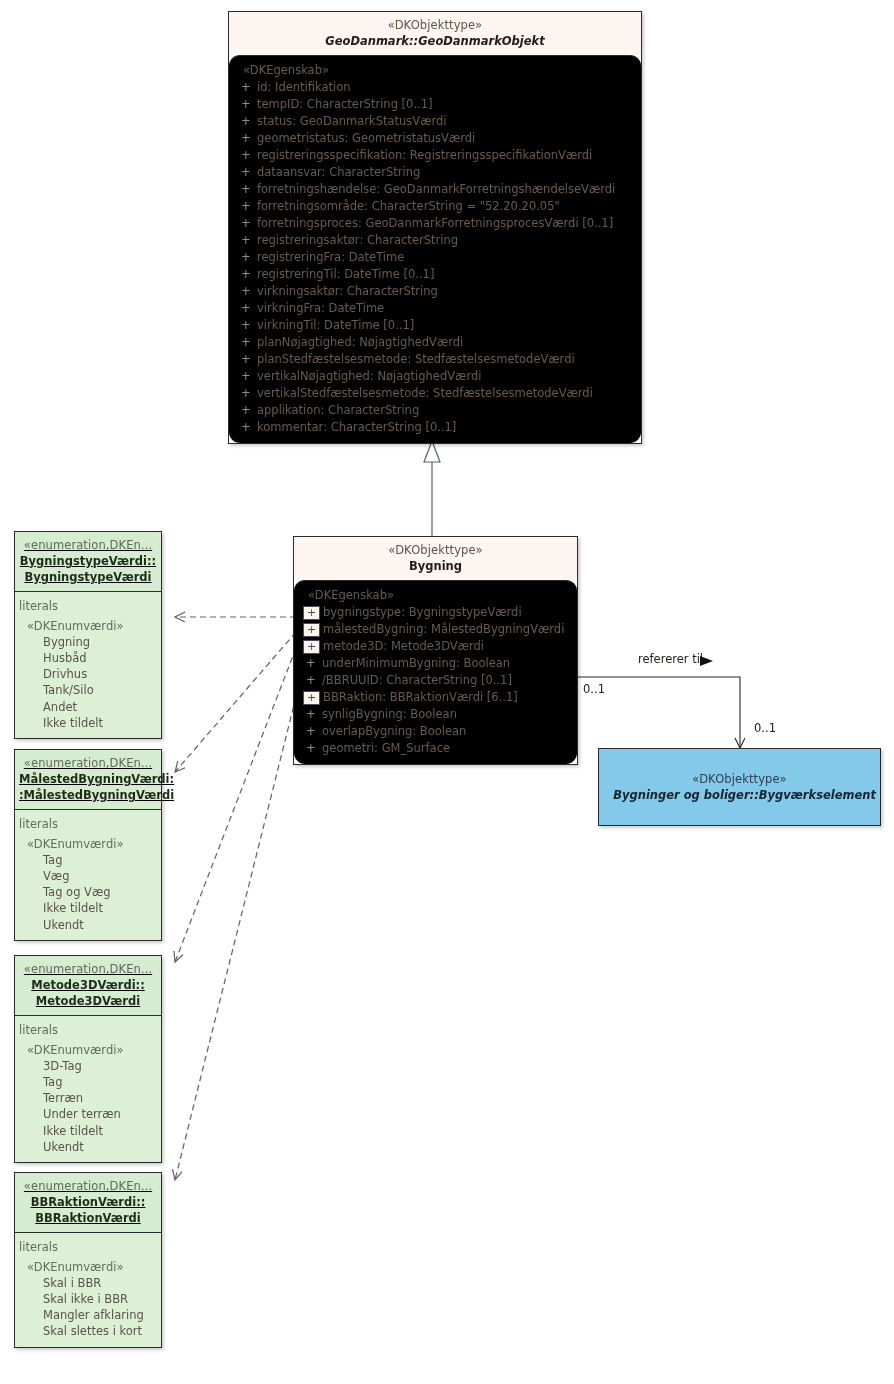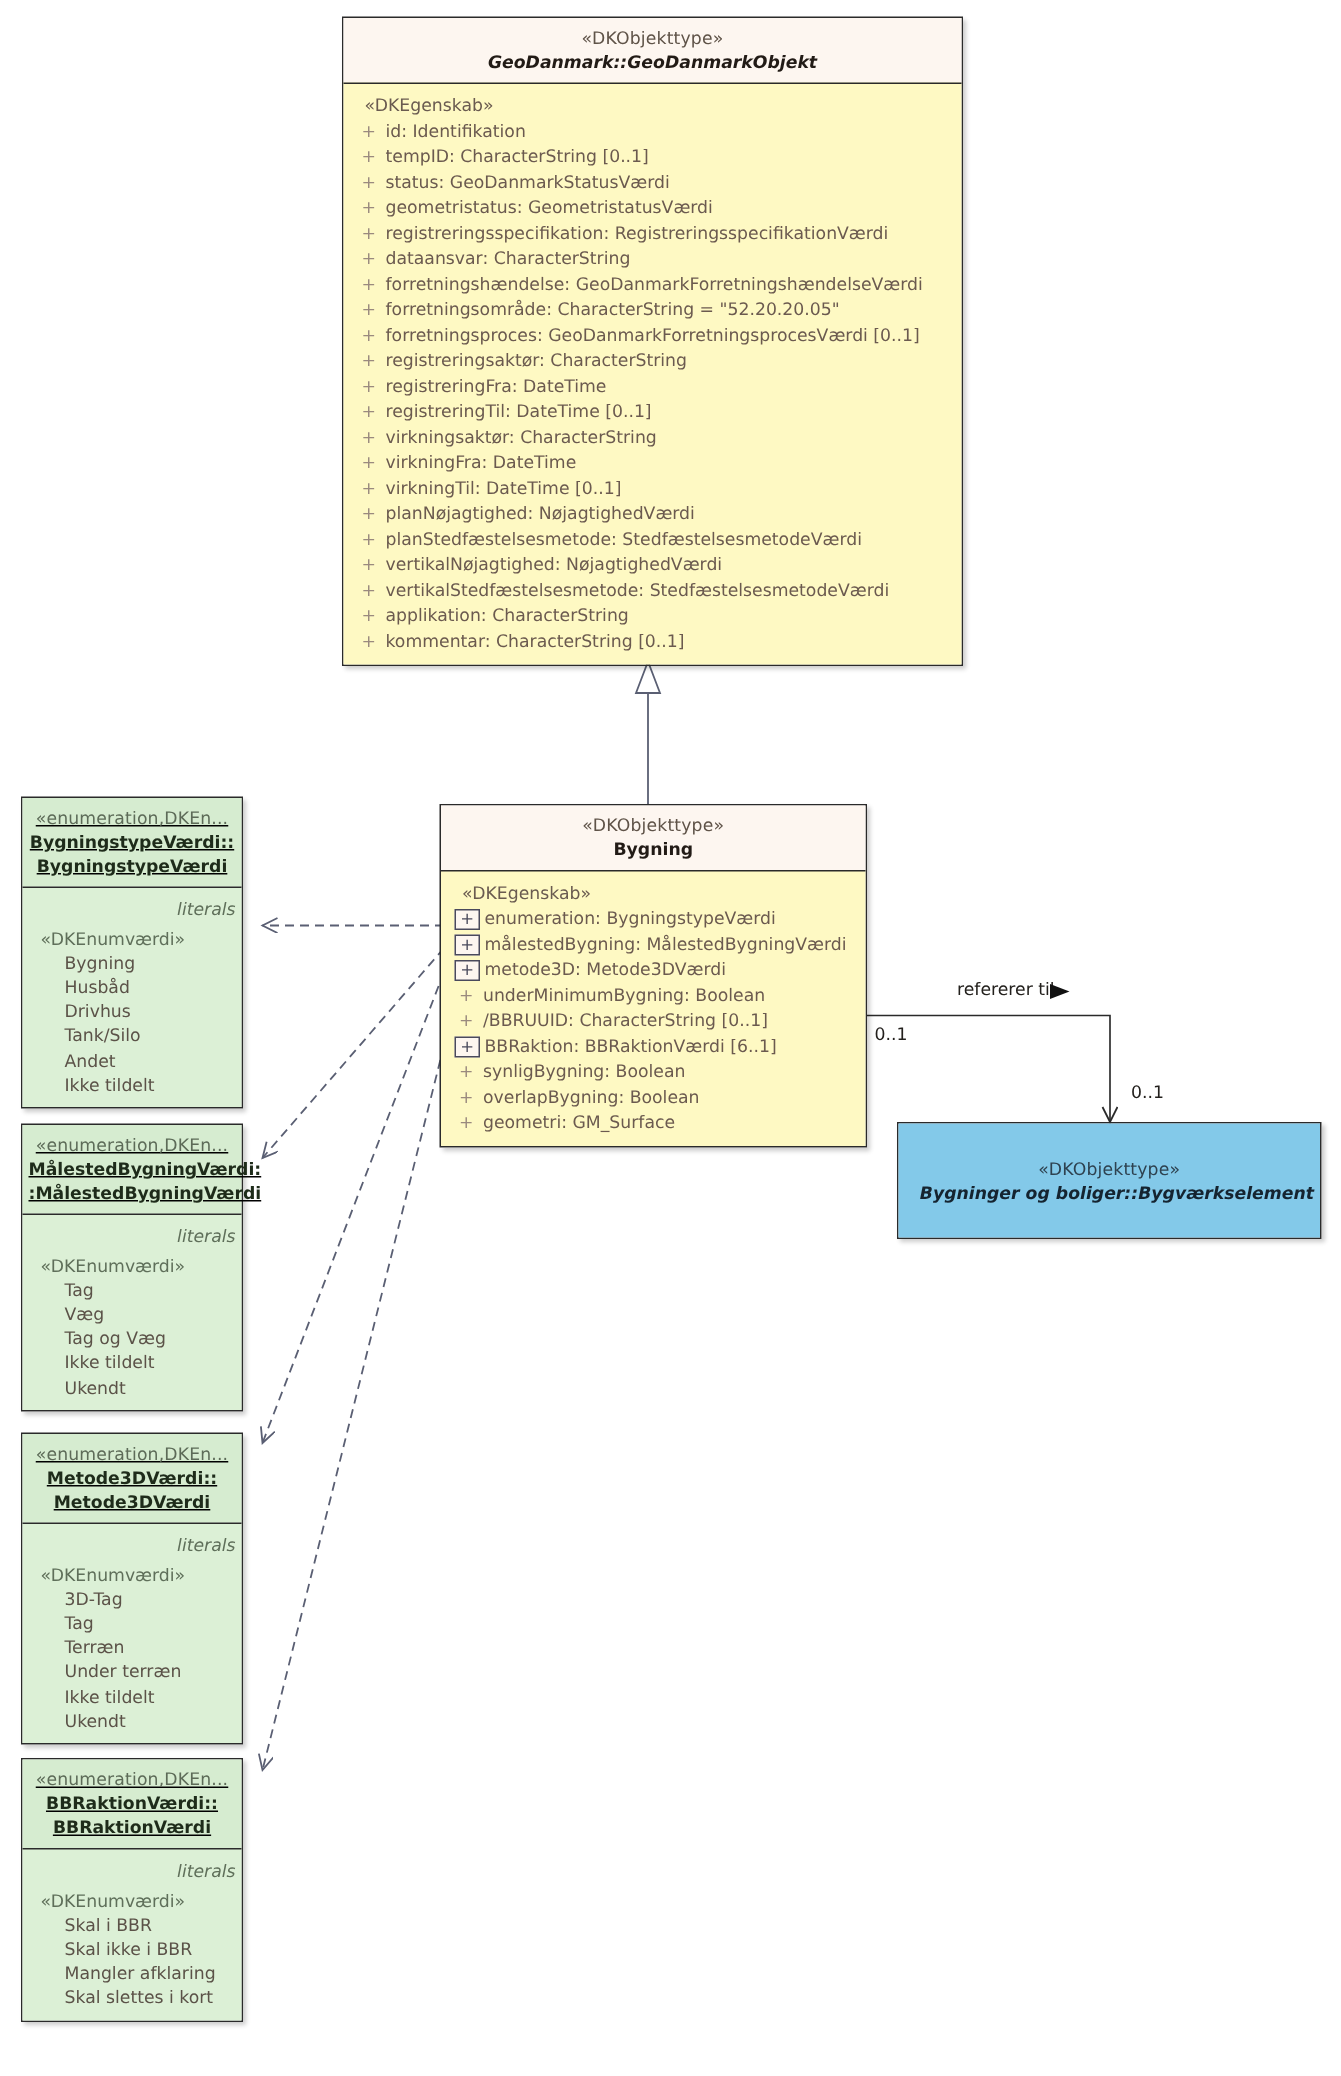--- a/index.html
+++ b/index.html
@@ -44,21 +44,21 @@
     line-height: 1.30;
   }
   .uml-body {
     box-sizing: border-box;
     border-top: 1px solid #2a2a2a;
     padding: 7px 4px 7px 4px;
   }
 
   
   .peach .uml-head { background: #fdf6f0; }
-  .peach .uml-body { background: #fef9c3; }
+  .peach .uml-body { background: #000000; border-radius: 11px; }
 
   
   .green .uml-head { background: #d6ecd0; text-decoration: underline; }
   .green .uml-body { background: #dcf0d6; }
 
   
   .blue .uml-head { background: #83c9e9; }
 
   .stereotype {
     font-size: 11.5px;
@@ -78,21 +78,21 @@
   .green .cls-name { color: #1e2b1a; }
   .blue  .cls-name { color: #152430; font-style: italic; text-align: right; }
 
   
   .compart-label {
     font-size: 11.5px;
     color: #6a5b50;
     padding-left: 10px;
     margin-bottom: 2px;
   }
-  .green .compart-label { color: #5f6f5a; padding-left: 0; text-align: right; font-style: italic; }
+  .green .compart-label { color: #5f6f5a; padding-left: 0; text-align: left; }
   .enum-stereo {
     font-size: 11.5px;
     color: #5f6f5a;
     padding-left: 8px;
     margin-top: 6px;
     margin-bottom: 1px;
   }
   .attr {
     font-size: 11.5px;
     color: #6b5a4f;
@@ -228,21 +228,21 @@
   </div>
 
   <div class="uml-box peach" id="box-bygning">
     <div class="uml-head">
       <div class="stereotype">«DKObjekttype»</div>
       <div class="cls-name">Bygning</div>
     </div>
     <div class="uml-body">
       <div class="compart-label">«DKEgenskab»</div>
       <div>
-          <div class="attr boxed"><span class="plus">+</span><span>enumeration: BygningstypeVærdi</span></div>
+          <div class="attr boxed"><span class="plus">+</span><span>bygningstype: BygningstypeVærdi</span></div>
           <div class="attr boxed"><span class="plus">+</span><span>målestedBygning: MålestedBygningVærdi</span></div>
           <div class="attr boxed"><span class="plus">+</span><span>metode3D: Metode3DVærdi</span></div>
           <div class="attr"><span class="plus">+</span><span>underMinimumBygning: Boolean</span></div>
           <div class="attr"><span class="plus">+</span><span>/BBRUUID: CharacterString [0..1]</span></div>
           <div class="attr boxed"><span class="plus">+</span><span>BBRaktion: BBRaktionVærdi [6..1]</span></div>
           <div class="attr"><span class="plus">+</span><span>synligBygning: Boolean</span></div>
           <div class="attr"><span class="plus">+</span><span>overlapBygning: Boolean</span></div>
           <div class="attr"><span class="plus">+</span><span>geometri: GM_Surface</span></div>
         </div>
     </div>

